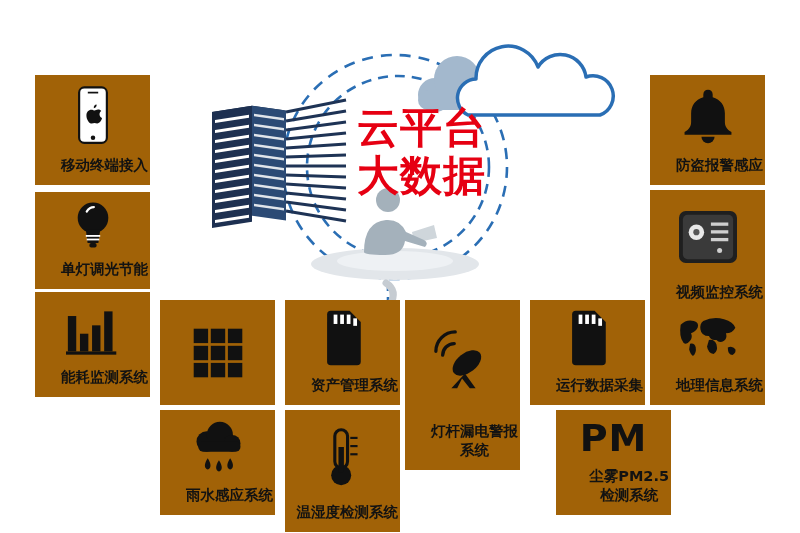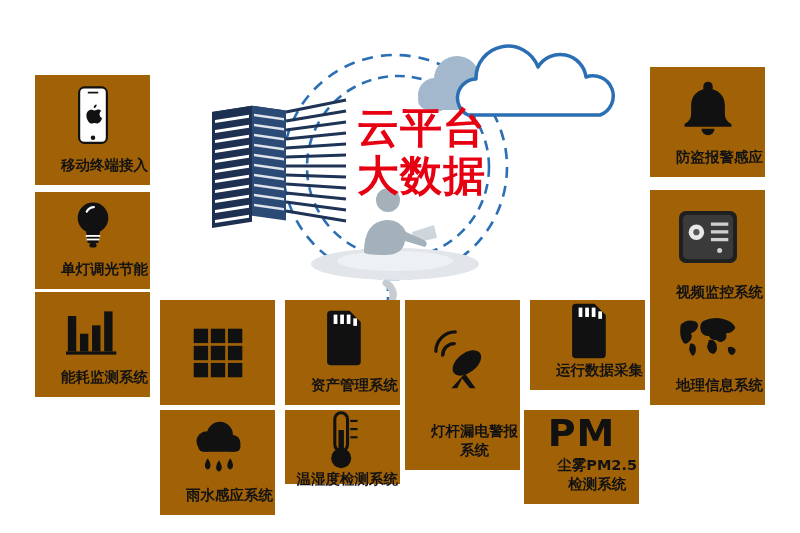--- a/index.html
+++ b/index.html
@@ -124,21 +124,21 @@
         <rect x="14" y="3" width="32" height="64" rx="6" fill="#fff" stroke="#111" stroke-width="2.5"></rect>
         <line x1="24" y1="9" x2="36" y2="9" stroke="#111" stroke-width="2"></line>
         <circle cx="30" cy="61" r="2.6" fill="#111"></circle>
         <path d="M31 27 c2 0 3.6 -2 3.1 -4.2 c-2.1 0 -3.7 2.1 -3.1 4.2 z" fill="#111"></path>
         <path d="M30 29 c-4 -1.4 -7.6 1.8 -7.6 6 c0 5.2 3.2 9.6 6.2 9.6 c1.1 0 2 -.5 3.1 -.5 c1.1 0 2 .5 3.1 .5 c3 0 5.3 -4 5.6 -6.2 c-3.2 -1.2 -4 -6.2 -.9 -8.2 c-1.6 -2.1 -4.4 -2.2 -6 -1.1 c-1.1 .7 -2.3 .7 -3.5 -.1 z" fill="#111"></path>
       </svg>
     </div>
     <div class="label">移动终端接入</div>
   </div>
 
-  <div class="box" style="left:650px;top:67px;height:110px">
+  <div class="box" style="left:650px;top:75px;height:110px">
     <div class="icon">
       <svg width="60" height="62" viewBox="0 0 64 64">
         <path d="M32 4 c3 0 5 2 5 5 v3 c8 2 13 9 13 17 v9 c0 5 2 8 7 11 v3 H7 v-3 c5 -3 7 -6 7 -11 v-9 c0 -8 5 -15 13 -17 v-3 c0 -3 2 -5 5 -5 z" fill="#111"></path>
         <path d="M25 54 a7 7 0 0 0 14 0 z" fill="#111"></path>
       </svg>
     </div>
     <div class="label">防盗报警感应</div>
   </div>
 
   <div class="box" style="left:35px;top:192px;height:97px">
@@ -229,21 +229,21 @@
           <path d="M11 26 A 12 12 0 0 1 23 14"></path>
         </g>
         <ellipse cx="36" cy="34" rx="17" ry="10" transform="rotate(-38 36 34)" fill="#111"></ellipse>
         <path d="M34 45 l11 15 h-6 l-8 -10 -5 10 h-6 z" fill="#111"></path>
       </svg>
     </div>
     <div class="label">灯杆漏电警报
 系统</div>
   </div>
 
-  <div class="box" style="left:530px;top:300px;height:90px">
+  <div class="box" style="left:530px;top:300px;height:105px">
     <div class="icon">
       <svg width="48" height="58" viewBox="0 0 50 62">
         <path d="M12 2 h20 l12 12 v42 a4 4 0 0 1 -4 4 H12 a4 4 0 0 1 -4 -4 V6 a4 4 0 0 1 4 -4 z" fill="#111"></path>
         <g fill="#fff">
           <rect x="15" y="6" width="4" height="10"></rect>
             <rect x="22" y="6" width="4" height="10"></rect>
           <rect x="29" y="6" width="4" height="10"></rect>
             <rect x="36" y="10" width="4" height="8"></rect>
         </g>
       </svg>
@@ -276,37 +276,37 @@
           <rect x="11" y="24" width="45" height="11" rx="5"></rect>
           <path d="M21 42 c4 6 4 11 0 12 c-4 -1 -4 -6 0 -12 z"></path>
           <path d="M33 44 c4 6 4 11 0 12 c-4 -1 -4 -6 0 -12 z"></path>
           <path d="M45 42 c4 6 4 11 0 12 c-4 -1 -4 -6 0 -12 z"></path>
         </g>
       </svg>
     </div>
     <div class="label">雨水感应系统</div>
   </div>
 
-  <div class="box" style="left:285px;top:410px;height:74px">
+  <div class="box" style="left:285px;top:410px;height:122px">
     <div class="icon">
       <svg width="42" height="60" viewBox="0 0 44 66">
         <rect x="13" y="3" width="14" height="42" rx="7" fill="none" stroke="#111" stroke-width="3.4"></rect>
         <circle cx="20" cy="53" r="11" fill="#111"></circle>
         <rect x="17" y="22" width="6" height="28" fill="#111"></rect>
         <g stroke="#111" stroke-width="2.4">
           <line x1="30" y1="12" x2="38" y2="12"></line>
           <line x1="30" y1="21" x2="38" y2="21"></line>
           <line x1="30" y1="30" x2="38" y2="30"></line>
         </g>
       </svg>
     </div>
     <div class="label">温湿度检测系统</div>
   </div>
 
-  <div class="box" style="left:524px;top:410px;height:94px">
+  <div class="box" style="left:556px;top:410px;height:105px">
     <div class="icon">
       <span class="bigpm">PM</span>
     </div>
     <div class="label">尘雾PM2.5
 检测系统</div>
   </div>
 
 </div>
 
 </body></html>

